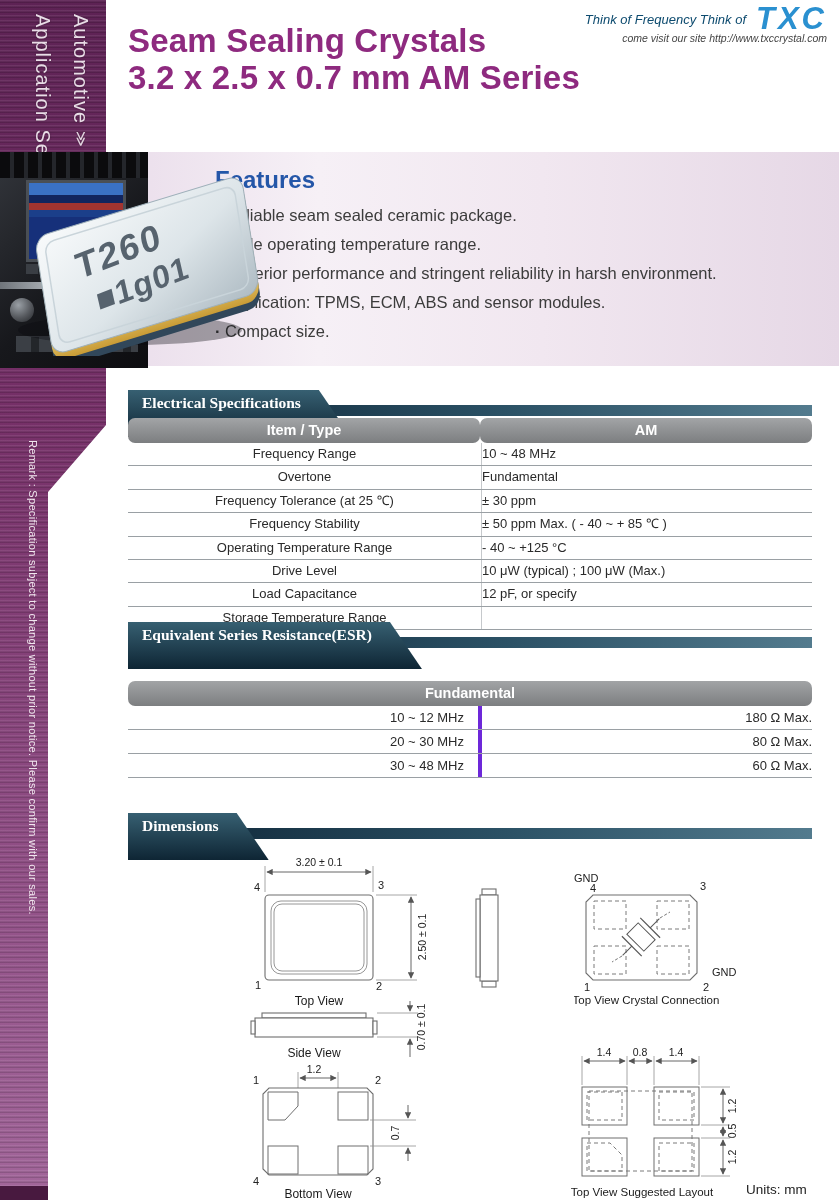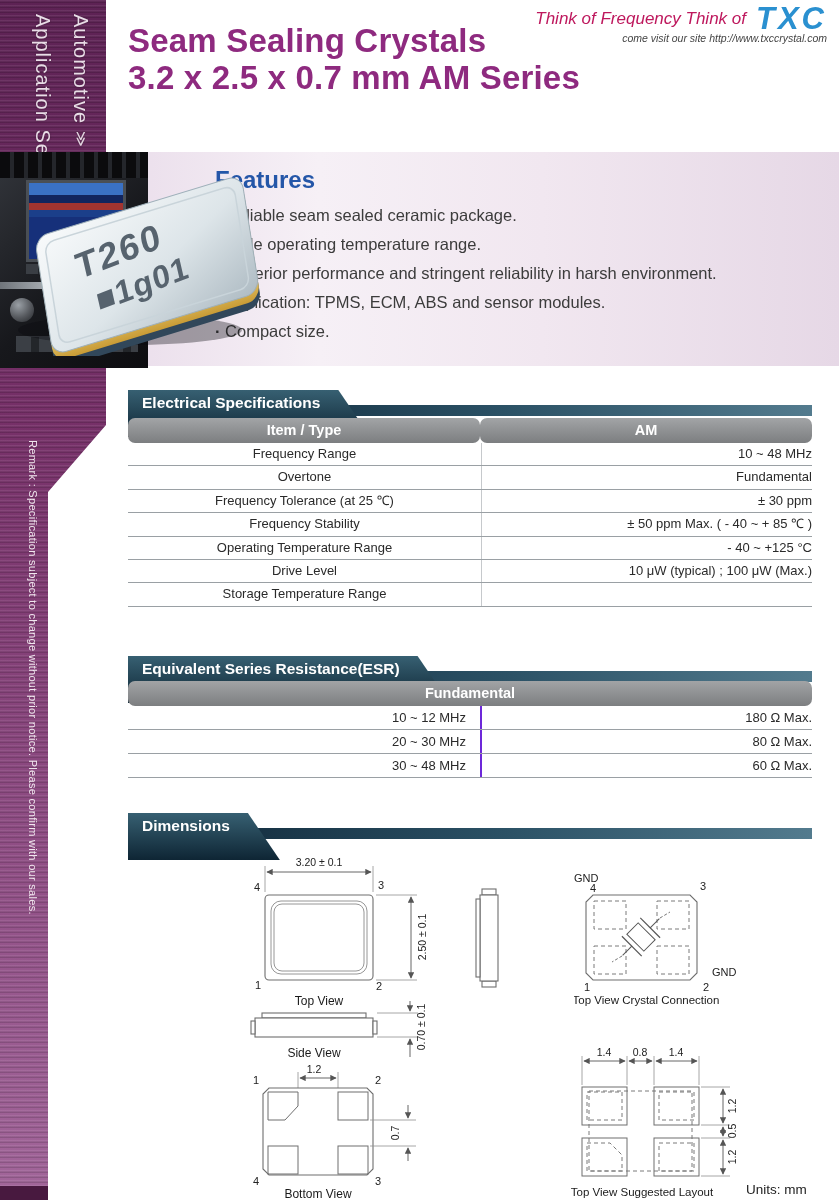--- a/index.html
+++ b/index.html
@@ -27,21 +27,21 @@
   .series-label .line { display:block; line-height:38px; }
   .series-arrows { font-size:15px; opacity:0.95; letter-spacing:-2px; }
   .remark {
     position:absolute; left:27px; top:440px; height:746px;
     writing-mode:vertical-rl; color:#f1e7ef; font-size:11px; letter-spacing:0.3px;
   }
 
   
   .header { position:absolute; right:12px; top:4px; text-align:right; }
   .tagline-row { display:flex; align-items:center; justify-content:flex-end; gap:10px; }
-  .tagline { color:#be185d; font-style:italic; font-size:17px; font-weight:500; }
+  .tagline { color:#0c4a6e; font-style:italic; font-size:13px; font-weight:500; }
   .logo { color:#2a90d0; font-style:italic; font-weight:bold; font-size:31px; letter-spacing:3px; line-height:30px; }
   .site-line { color:#444; font-style:italic; font-size:10.5px; margin-top:-2px; }
 
   
   .title-block { position:absolute; left:128px; top:22px; color:#8e2a7f; font-weight:bold; font-size:33px; line-height:37px; letter-spacing:0.2px; }
 
   
   .features-panel {
     position:absolute; left:96px; top:152px; width:743px; height:214px;
     background:linear-gradient(90deg,#e9dcea 0%,#f6f0f6 30%,#f1e7f0 60%,#e6d8e6 100%);
@@ -68,35 +68,35 @@
     background:radial-gradient(circle at 35% 30%,#9aa0a6,#55585d 55%,#222428); }
   .radio-strip { position:absolute; left:16px; top:184px; width:122px; height:15px; border-top:1px solid #3c4046;
     background:repeating-linear-gradient(90deg,#3b3f45 0 15px,#23262a 15px 23px); }
 
   
   .sec { position:absolute; left:128px; width:684px; height:26px; }
   .sec .bar { position:absolute; left:0; bottom:0; width:100%; height:11px;
     background:linear-gradient(90deg,#0d2334 0%, #2b5165 55%, #537b8e 100%); }
   .sec .tab { position:absolute; left:0; top:0; height:32px; line-height:25px; display:inline-block;
     background:linear-gradient(180deg,#376072,#0e2534); color:#fff; font-weight:bold; font-size:15.5px;
-    padding:0 50px 15px 14px; clip-path:polygon(0 0, calc(100% - 32px) 0, 100% 100%, 0 100%); white-space:nowrap; }
+    padding:0 50px 15px 14px; clip-path:polygon(0 0, calc(100% - 32px) 0, 100% 100%, 0 100%); white-space:nowrap;font-family:Liberation Serif, serif; }
 
   
   .tbl { position:absolute; left:128px; width:684px; }
   .tbl-head { display:flex; }
   .hcell { background:linear-gradient(180deg,#a2a4a6,#7c7e80); color:#fff; font-weight:bold; font-size:14.5px;
     text-align:center; height:25px; line-height:25px; border-radius:7px; }
   .hcell.c1 { width:352px; }
   .hcell.c2 { flex:1; }
   .hcell.full { width:100%; }
   .trow { display:flex; height:22.4px; line-height:22.4px; font-size:13px; color:#2a2a2a; border-bottom:1px solid #9aa0a4; }
   .trow .c1 { width:354px; text-align:center; border-right:1px solid #c6c9cc; box-sizing:border-box; }
-  .trow .c2 { flex:1; text-align:right; }
+  .trow .c2 { flex:1; text-align:left; }
   .esr-row { display:flex; height:23px; line-height:23px; font-size:13px; color:#2a2a2a; border-bottom:1px solid #9aa0a4; }
-  .esr-row .r1 { width:354px; text-align:right; padding-right:14px; box-sizing:border-box; border-right:2px solid #6d28d9; }
+  .esr-row .r1 { width:354px; text-align:right; padding-right:14px; box-sizing:border-box; border-right:4px solid #6d28d9; }
   .esr-row .r2 { flex:1; text-align:right; padding-left:14px; }
 
   
   svg text { font-family:"Liberation Sans", sans-serif; }
   .part  { fill:#fff; stroke:#6e6e6e; stroke-width:1.1; }
   .part2 { fill:none; stroke:#8a8a8a; stroke-width:0.9; }
   .pad   { fill:none; stroke:#6e6e6e; stroke-width:1; }
   .padd  { fill:none; stroke:#7a7a7a; stroke-width:1; stroke-dasharray:4 3; }
   .ext   { stroke:#8f8f8f; stroke-width:0.8; }
   .dim   { stroke:#555; stroke-width:0.9; }
@@ -214,25 +214,29 @@
       </div>
     <div class="trow">
         <div class="c1">Operating Temperature Range</div>
         <div class="c2">- 40 ~ +125 °C</div>
       </div>
     <div class="trow">
         <div class="c1">Drive Level</div>
         <div class="c2">10 μW (typical) ; 100 μW (Max.)</div>
       </div>
     <div class="trow">
+        <div class="c1">Load Capacitance</div>
+        <div class="c2">12 pF, or specify</div>
+      </div>
+    <div class="trow">
         <div class="c1">Storage Temperature Range</div>
       </div>
   </div>
 
-  <div class="sec" style="top:656px">
+  <div class="sec" style="top:622px">
     <div class="bar"></div>
     <div class="tab">Equivalent Series Resistance(ESR)</div>
   </div>
   <div class="tbl" style="top:681px">
     <div class="tbl-head">
       <div class="hcell full">Fundamental</div>
     </div>
     <div class="esr-row">
         <div class="r1">10 ~ 12 MHz</div>
         <div class="r2">180 Ω Max.</div>

